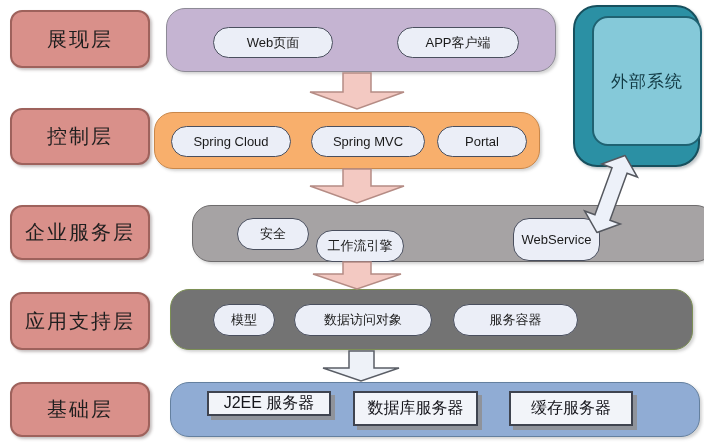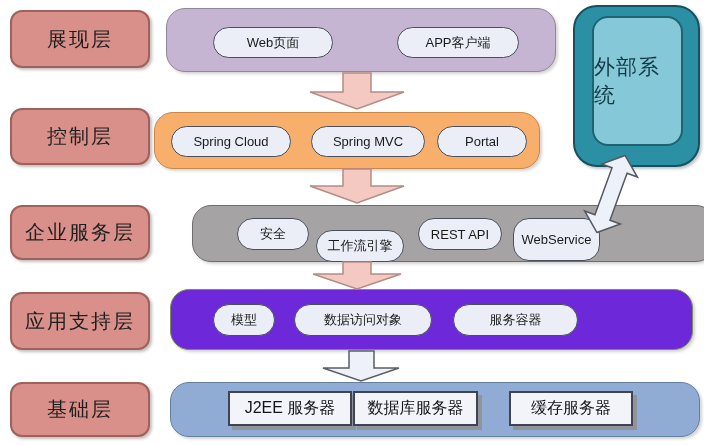--- a/index.html
+++ b/index.html
@@ -35,21 +35,21 @@
   
   .bar {
     position: absolute;
     border-radius: 19px;
     box-sizing: border-box;
     box-shadow: 2px 2px 3px rgba(80,80,80,0.25);
   }
   .bar-presentation { left: 166px; top: 8px;   width: 390px; height: 64px; background: #C5B4D2; border: 1px solid #8D8A96; }
   .bar-control      { left: 154px; top: 112px; width: 386px; height: 57px; background: #F8AF6C; border: 1px solid #C9874A; }
   .bar-enterprise   { left: 170px; top: 205px; width: 523px; height: 57px; background: #A6A3A4; border: 1px solid #6E6C6D; margin-left: 22px; }
-  .bar-support      { left: 170px; top: 289px; width: 523px; height: 61px; background: #6d28d9; border: 1px solid #7C8F55; padding-left: 28px; }
+  .bar-support      { left: 170px; top: 289px; width: 523px; height: 61px; background: #737373; border: 1px solid #7C8F55; padding-left: 28px; }
   .bar-base         { left: 170px; top: 382px; width: 530px; height: 55px; background: #90ACD4; border: 1px solid #64809F; }
   
   .pill {
     position: absolute;
     background: #EBEEF7;
     border: 1.5px solid #4A4F5E;
     border-radius: 16px;
     display: flex;
     align-items: center;
     justify-content: center;
@@ -79,28 +79,28 @@
     width: 127px; height: 162px;
     background: #2B90A4;
     border: 2px solid #17505E;
     border-radius: 24px;
     box-sizing: border-box;
     box-shadow: 2px 2px 3px rgba(40,60,70,0.3);
   }
   .external-inner {
     position: absolute;
     left: 17px; top: 9px;
-    width: 91px; height: 130px;
+    width: 110px; height: 130px;
     background: #85C9D9;
     border: 2px solid #1F6272;
     border-radius: 16px;
     display: flex;
     align-items: center;
     justify-content: center;
-    font-size: 21px;
+    font-size: 17px;
     color: #123a44;
     box-sizing: border-box;
     letter-spacing: 1px;
   }
   .arrow { position: absolute; }
   .bidi-arrow {
     position: absolute;
     left: 588px; top: 152px;
     transform: rotate(20deg);
   }
@@ -123,32 +123,31 @@
 
   <div class="bar bar-control">
     <div class="pill" style="left:16px;top:13px;width:120px;height:31px;">Spring Cloud</div>
     <div class="pill" style="left:156px;top:13px;width:114px;height:31px;">Spring MVC</div>
     <div class="pill" style="left:282px;top:13px;width:90px;height:31px;">Portal</div>
   </div>
 
   <div class="bar bar-enterprise">
     <div class="pill" style="left:44px;top:12px;width:72px;height:32px;">安全</div>
     <div class="pill" style="left:123px;top:24px;width:88px;height:32px;">工作流引擎</div>
-    <div class="pill" style="left:225px;top:12px;width:84px;height:32px;">REST API</div>
     <div class="pill" style="left:320px;top:12px;width:87px;height:43px;">WebService</div>
   </div>
 
   <div class="bar bar-support">
     <div class="pill" style="left:42px;top:14px;width:62px;height:32px;">模型</div>
     <div class="pill" style="left:123px;top:14px;width:138px;height:32px;">数据访问对象</div>
     <div class="pill" style="left:282px;top:14px;width:125px;height:32px;">服务容器</div>
   </div>
 
   <div class="bar bar-base">
-    <div class="server-box" style="left:36px;top:8px;width:124px;height:35px;margin-left:21px;">J2EE 服务器</div>
+    <div class="server-box" style="left:36px;top:8px;width:124px;height:25px;">J2EE 服务器</div>
     <div class="server-box" style="left:182px;top:8px;width:125px;height:35px;">数据库服务器</div>
     <div class="server-box" style="left:338px;top:8px;width:124px;height:35px;">缓存服务器</div>
   </div>
 
   <svg class="arrow" style="left:309px;top:72px;" width="96" height="38" viewBox="0 0 96 38">
     <polygon points="34,1 62,1 62,20 95,20 48,37 1,20 34,20" fill="#F3C9C2" stroke="#B58C85" stroke-width="1.5"></polygon>
   </svg>
   <svg class="arrow" style="left:309px;top:168px;" width="96" height="36" viewBox="0 0 96 36">
     <polygon points="34,1 62,1 62,18 95,18 48,35 1,18 34,18" fill="#F3C9C2" stroke="#B58C85" stroke-width="1.5"></polygon>
   </svg>

